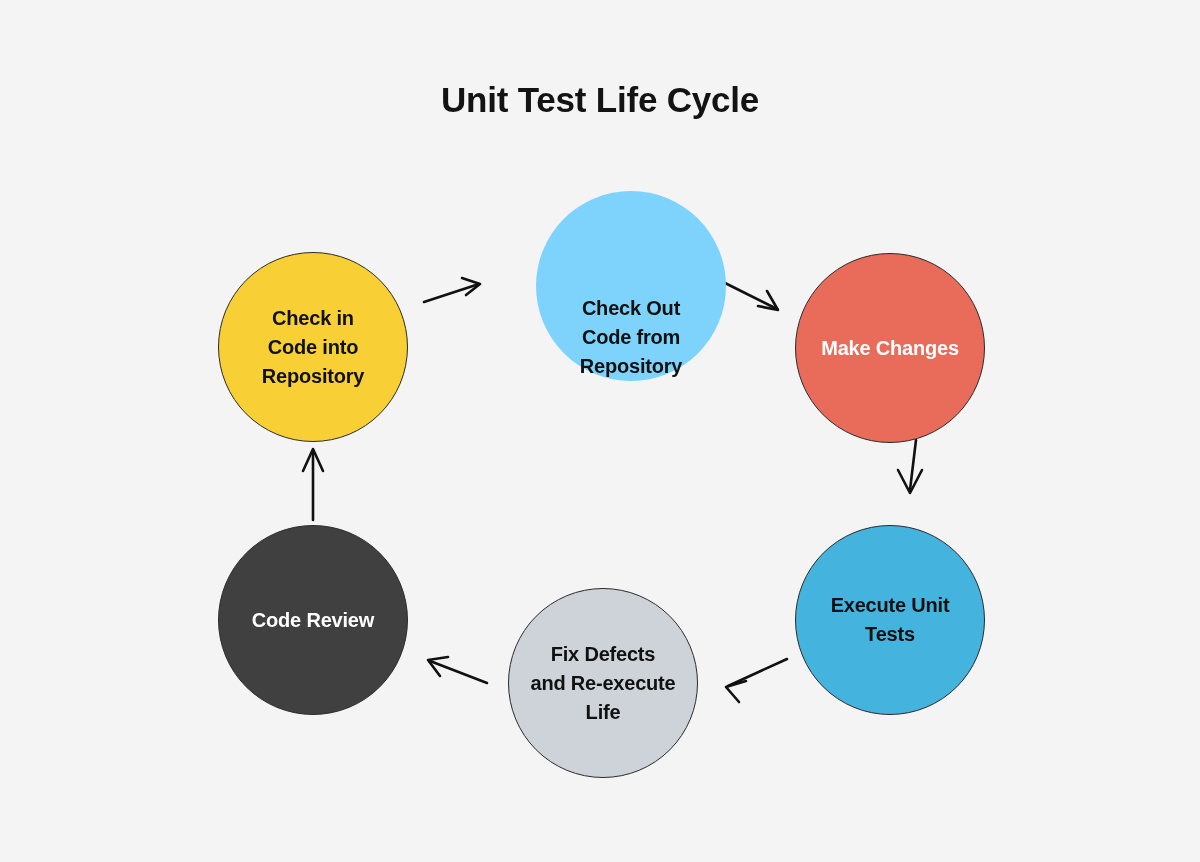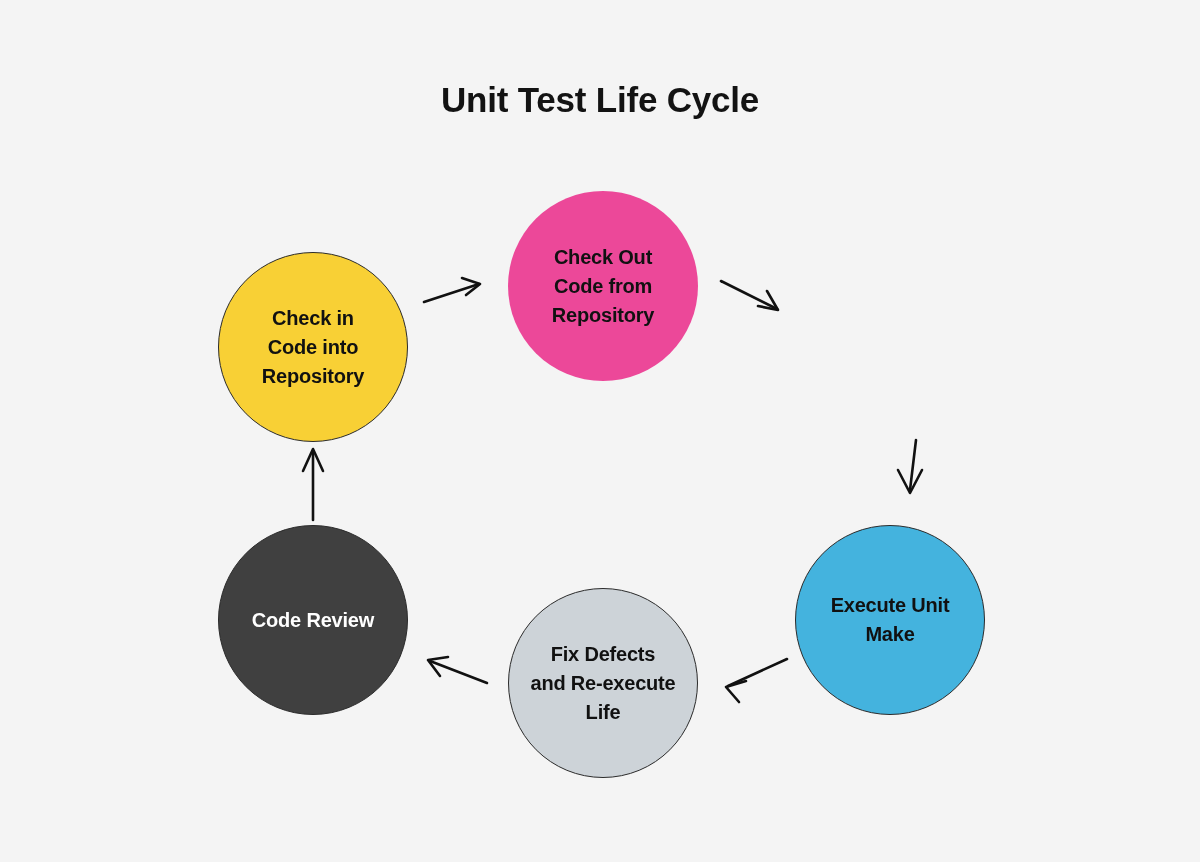--- a/index.html
+++ b/index.html
@@ -52,21 +52,21 @@
   }
   .node.outlined {
     border: 1.5px solid #2b2b2b;
     justify-content: center;
   }
   .dark-text { color: #111111; }
   .light-text { color: #ffffff; }
 
   
   #node-checkin   { left: 218px; top: 252px; background: #f8d035; }
-  #node-checkout  { left: 508px; top: 191px; background: #ec4899; }
+  #node-checkout  { left: 536px; top: 191px; background: #7dd3fc; align-items: flex-end; }
   #node-changes   { left: 795px; top: 253px; background: #e96b5a; }
   #node-execute   { left: 795px; top: 525px; background: #44b3de; }
   #node-fix       { left: 508px; top: 588px; background: #cdd3d8; }
   #node-review    { left: 218px; top: 525px; background: #404040; }
 
   #arrows {
     position: absolute;
     left: 0;
     top: 0;
     width: 1200px;
@@ -119,24 +119,27 @@
 Code into
 Repository</span>
   </div>
 
   <div class="node" id="node-checkout">
     <span class="label dark-text">Check Out
 Code from
 Repository</span>
   </div>
 
+  <div class="node outlined" id="node-changes">
+    <span class="label light-text">Make Changes</span>
+  </div>
 
   <div class="node outlined" id="node-execute">
     <span class="label dark-text">Execute Unit
-Make</span>
+Tests</span>
   </div>
 
   <div class="node outlined" id="node-fix">
     <span class="label dark-text">Fix Defects
 and Re-execute
 Life</span>
   </div>
 
   <div class="node outlined" id="node-review">
     <span class="label light-text">Code Review</span>

